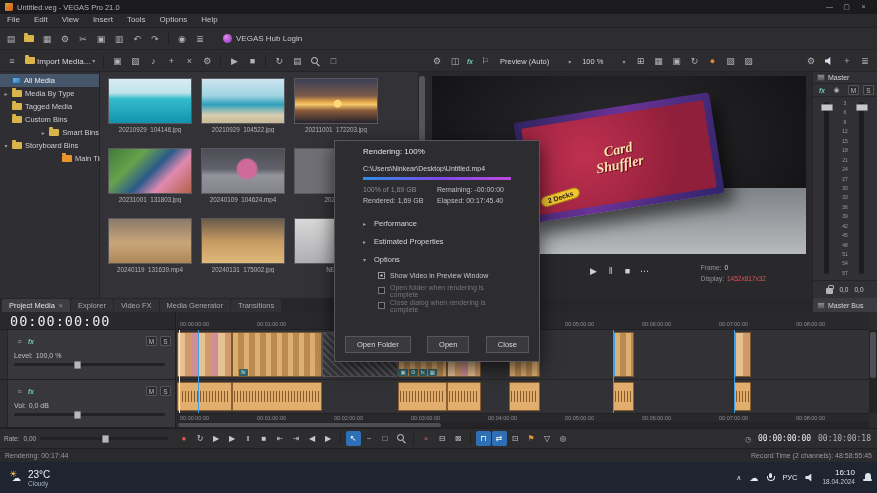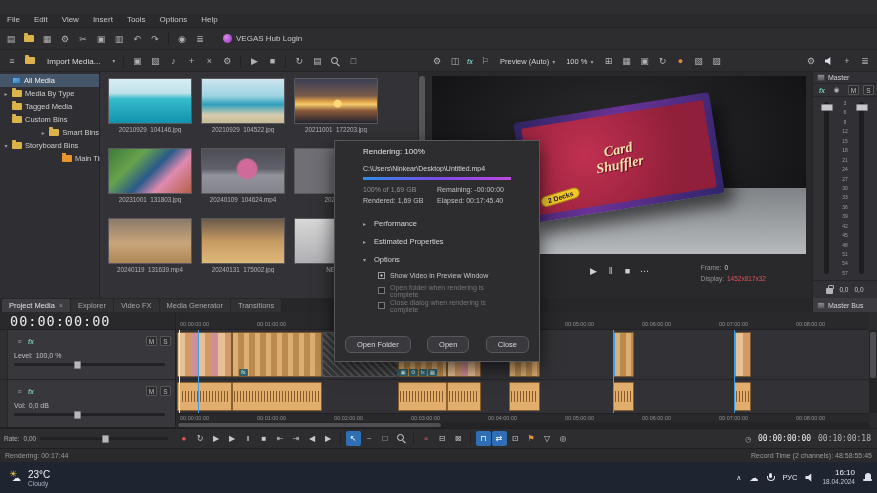--- a/index.html
+++ b/index.html
@@ -17,24 +17,24 @@
 
 .toolbar1{position:absolute;left:0;top:28px;width:100%;height:22px;background:#2d2d30;display:flex;align-items:center;padding-left:2px;border-bottom:1px solid #252528}
 .toolbar2{position:absolute;left:0;top:50px;width:100%;height:22px;background:#2d2d30;border-bottom:1px solid #252528}
 .tbi{min-width:16px;height:16px;display:inline-flex;align-items:center;justify-content:center;color:#b2b2b6;font-size:9px;margin:0 1px;border-radius:2px}
 .tb-sep{width:1px;height:13px;background:#222;margin:0 4px;display:inline-block}
 .iconrow{display:inline-flex;align-items:center}
 .fxtxt{font-size:6.5px;font-weight:bold;font-style:italic;color:#76c8be;display:inline-flex;align-items:center;justify-content:center;min-width:12px;height:16px}
 .hub{display:flex;align-items:center;gap:4px;margin-left:14px}
 .hub-dot{width:9px;height:9px;border-radius:50%;background:radial-gradient(circle at 35% 35%,#e08ae8,#8a2ec0)}
 .tb2-left{position:absolute;left:0;top:0;height:22px;display:flex;align-items:center;padding-left:3px}
-.import-btn{display:flex;align-items:flex-start;gap:12px;padding:0 4px;color:#d8d8dc}
+.import-btn{display:flex;align-items:flex-start;gap:2px;padding:0 4px;color:#d8d8dc}
 .caret{font-size:6px;color:#999}
 .pv-group{position:absolute;left:428px;top:0;height:22px;display:flex;align-items:center;gap:1px}
-.dd{display:flex;align-items:center;gap:3px;padding:1px 5px;color:#d4d4d8;font-size:7.5px}
+.dd{display:flex;align-items:center;gap:19px;padding:1px 5px;color:#d4d4d8;font-size:7.5px}
 .m-group{position:absolute;right:3px;top:0;height:22px;display:flex;align-items:center}
 
 .tree{position:absolute;left:0;top:72px;width:100px;height:226px;background:#2f2f33;border-right:1px solid #242427;padding-top:2px}
 .tree-row{display:flex;align-items:center;height:13px;gap:3px;font-size:7.5px;color:#ccc;white-space:nowrap}
 .tree-row.sel{background:#46566a;color:#eee}
 .tree-arrow{width:6px;font-size:6px;color:#999;text-align:center}
 .sh-folder{width:10px;height:7px;background:#d9b44a;border-radius:1px;position:relative;flex:none}
 .sh-folder::before{content:"";position:absolute;top:-2px;left:0;width:4px;height:2px;background:#d9b44a;border-radius:1px 1px 0 0}
 .sh-folder-orange{width:10px;height:7px;background:#e8952e;border-radius:1px;position:relative;flex:none}
 .sh-folder-orange::before{content:"";position:absolute;top:-2px;left:0;width:4px;height:2px;background:#e8952e}
@@ -94,21 +94,21 @@
 .dlg-fill{position:absolute;left:0;top:0;bottom:0;background:linear-gradient(90deg,#2e8fe8,#7a4ae8,#c04ae0);display:block}
 .dlg-stats{display:grid;grid-template-columns:1fr 1fr;row-gap:4px;font-size:7px;color:#c0c0c4;margin-bottom:10px}
 .dlg-stats .dim{color:#8e8e93}
 .dlg-sec{display:flex;gap:5px;align-items:center;height:18px;color:#d4d4d8;font-size:7.5px}
 .sec-arrow{width:6px;font-size:6px;color:#9a9a9e}
 .dlg-opt{display:flex;gap:5px;align-items:center;height:15px;padding-left:15px;font-size:7px;color:#c4c4c8}
 .dlg-opt.dis{color:#76767a}
 .cb{width:7px;height:7px;border:1px solid #77777b;background:#242426;flex:none}
 .cb.checked{background:#d8d8dc;border-color:#9a9a9e;box-shadow:inset 0 0 0 1.5px #242426}
 .dlg-buttons{position:absolute;left:10px;right:10px;bottom:8px;display:flex;justify-content:space-between}
-.dlg-btn{background:#3a3a3e;border:1px solid #58585c;color:#d8d8dc;font-size:7.5px;height:17px;padding:0 11px;border-radius:6px;font-family:inherit}
+.dlg-btn{background:#3a3a3e;border:1px solid #58585c;color:#d8d8dc;font-size:7.5px;height:17px;padding:0 11px;border-radius:0;font-family:inherit}
 
 .tabsbar{position:absolute;left:0;top:298px;width:812px;height:14px;background:#27272a;display:flex;align-items:center;padding-left:2px;gap:1px}
 .tab{height:13px;padding:0 7px;background:#313134;color:#a6a6aa;font-size:7.5px;display:flex;align-items:center;gap:4px;border-radius:2px 2px 0 0}
 .tab.active{background:#3e3e42;color:#e0e0e4}
 .tab-close{font-size:7px;color:#999}
 
 .timeline{position:absolute;left:0;top:312px;width:877px;height:116px;background:#2c2c2f}
 .tl-left{position:absolute;left:0;top:0;width:176px;height:100%;border-right:1px solid #202023}
 .tl-timebox{height:18px;display:flex;align-items:center;padding-left:10px;background:#29292c;border-bottom:1px solid #202023}
 .tl-time{font-family:"DejaVu Sans Mono","Liberation Mono",monospace;font-size:13.5px;color:#ececf0;letter-spacing:1px}
@@ -200,20 +200,29 @@
 .clockblk .d{font-size:6.5px;color:#c2c8d2}
 .sh-bell{width:9px;height:9px;position:relative;display:block}
 .sh-bell::before{content:"";position:absolute;left:1.5px;top:0;width:6px;height:5.5px;background:#dde2ea;border-radius:3px 3px 0 0}
 .sh-bell::after{content:"";position:absolute;left:0;top:6px;width:9px;height:1.5px;background:#dde2ea;border-radius:1px}
 </style>
 </head>
 <body>
 
 <div class="app">
 
+  <div class="titlebar">
+    <span class="appico"></span>
+    <span class="ttl">Untitled.veg - VEGAS Pro 21.0</span>
+    <span class="win-ctrls" id="win-ctrls">
+        <span>—</span>
+        <span>▢</span>
+        <span>×</span>
+      </span>
+  </div>
 
   <div class="menubar" id="menubar">
       <span class="menu-item">File</span>
       <span class="menu-item">Edit</span>
       <span class="menu-item">View</span>
       <span class="menu-item">Insert</span>
       <span class="menu-item">Tools</span>
       <span class="menu-item">Options</span>
       <span class="menu-item">Help</span>
     </div>

